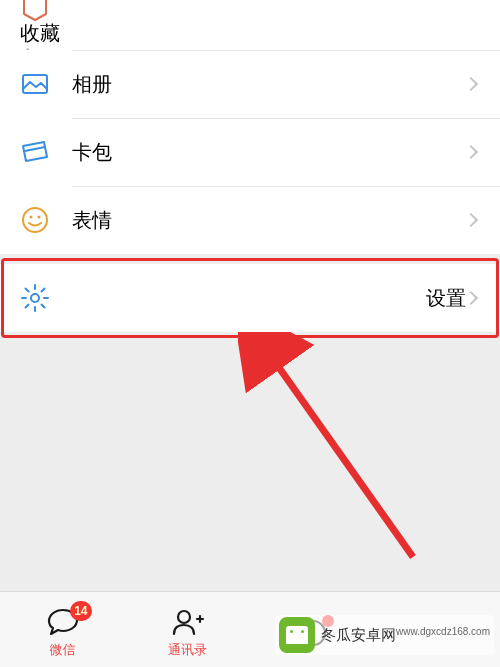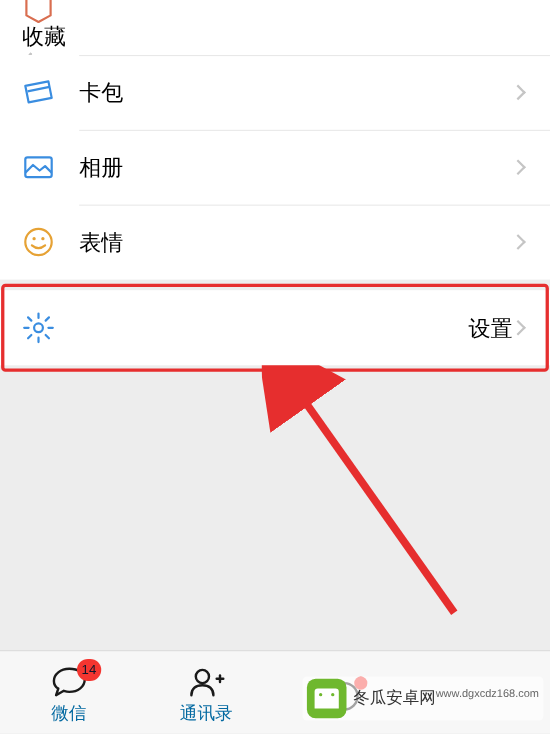--- a/index.html
+++ b/index.html
@@ -95,32 +95,32 @@
     }
     .tab-icon {
       width: 34px;
       height: 30px;
       display: flex;
       align-items: center;
       justify-content: center;
       position: relative;
     }
     .tab-label {
-      font-size: 16px;
-      color: #0369a1;
+      font-size: 13px;
+      color: #ef4444;
       margin-top: 4px;
     }
     .badge {
       position: absolute;
       top: -6px;
       right: -12px;
       background: #f43530;
-      color: #0f172a;
+      color: #fef9c3;
       font-size: 12px;
-      font-weight: 400;
+      font-weight: 700;
       height: 20px;
       min-width: 20px;
       padding: 0 4px;
       border-radius: 10px;
       display: flex;
       align-items: center;
       justify-content: center;
     }
     .dot {
       position: absolute;
@@ -189,36 +189,36 @@
           <path d="M4 4 L26 4 L26 20 L15 26 L4 20 Z" fill="none" stroke="#d96e50" stroke-width="2" stroke-linejoin="round"></path>
         </svg>
     </span>
     <span class="menu-label" style="margin-top:-4px;">收藏</span>
     <span class="chevron" style="margin-top:4px;"></span>
   </div>
 
   <div class="menu-item">
     <span class="menu-icon">
       <svg width="30" height="30" viewBox="0 0 30 30">
-          <path d="M3 9 L24 5 L27 20 L6 24 Z" fill="none" stroke="#3a8de0" stroke-width="2" stroke-linejoin="round"></path>
-          <line x1="5" y1="14" x2="25" y2="10" stroke="#3a8de0" stroke-width="2"></line>
+          <rect x="3" y="6" width="24" height="18" rx="2" fill="none" stroke="#3a8de0" stroke-width="2"></rect>
+          <path d="M3 20 L10 13 L16 18 L21 14 L27 20" fill="none" stroke="#3a8de0" stroke-width="2" stroke-linejoin="round"></path>
         </svg>
     </span>
-    <span class="menu-label">卡包</span>
+    <span class="menu-label">相册</span>
     <span class="chevron"></span>
   </div>
 
   <div class="menu-item">
     <span class="menu-icon">
       <svg width="30" height="30" viewBox="0 0 30 30">
-          <rect x="3" y="6" width="24" height="18" rx="2" fill="none" stroke="#3a8de0" stroke-width="2"></rect>
-          <path d="M3 20 L10 13 L16 18 L21 14 L27 20" fill="none" stroke="#3a8de0" stroke-width="2" stroke-linejoin="round"></path>
+          <path d="M3 9 L24 5 L27 20 L6 24 Z" fill="none" stroke="#3a8de0" stroke-width="2" stroke-linejoin="round"></path>
+          <line x1="5" y1="14" x2="25" y2="10" stroke="#3a8de0" stroke-width="2"></line>
         </svg>
     </span>
-    <span class="menu-label">相册</span>
+    <span class="menu-label">卡包</span>
     <span class="chevron"></span>
   </div>
 
   <div class="menu-item">
     <span class="menu-icon">
       <svg width="30" height="30" viewBox="0 0 30 30">
           <circle cx="15" cy="15" r="12" fill="none" stroke="#e6a235" stroke-width="2"></circle>
           <circle cx="11" cy="12" r="1.5" fill="#e6a235"></circle>
           <circle cx="19" cy="12" r="1.5" fill="#e6a235"></circle>
           <path d="M9 18 Q15 23 21 18" fill="none" stroke="#e6a235" stroke-width="2" stroke-linecap="round"></path>

